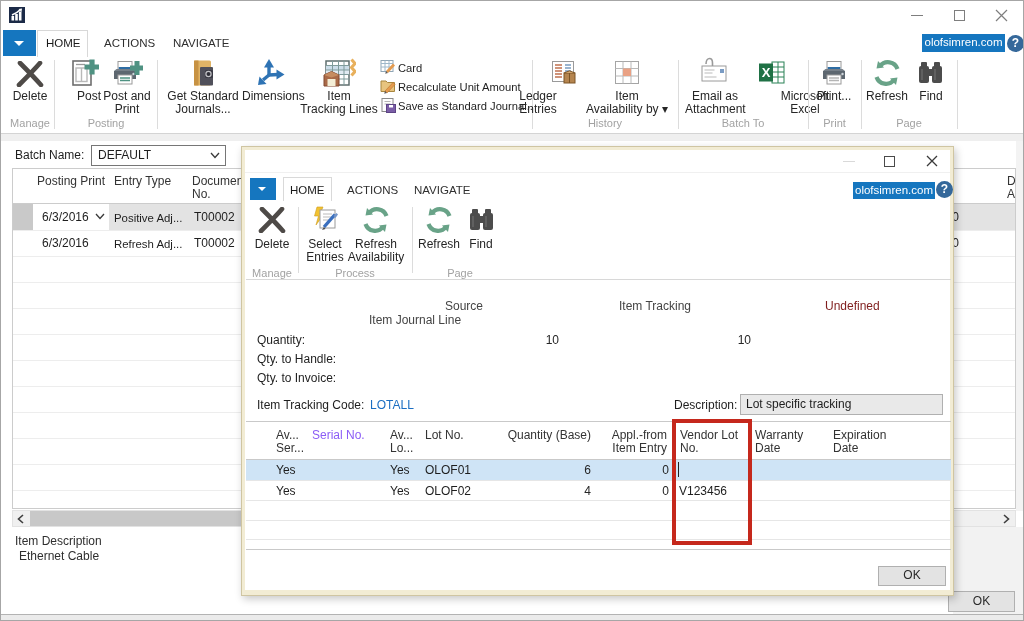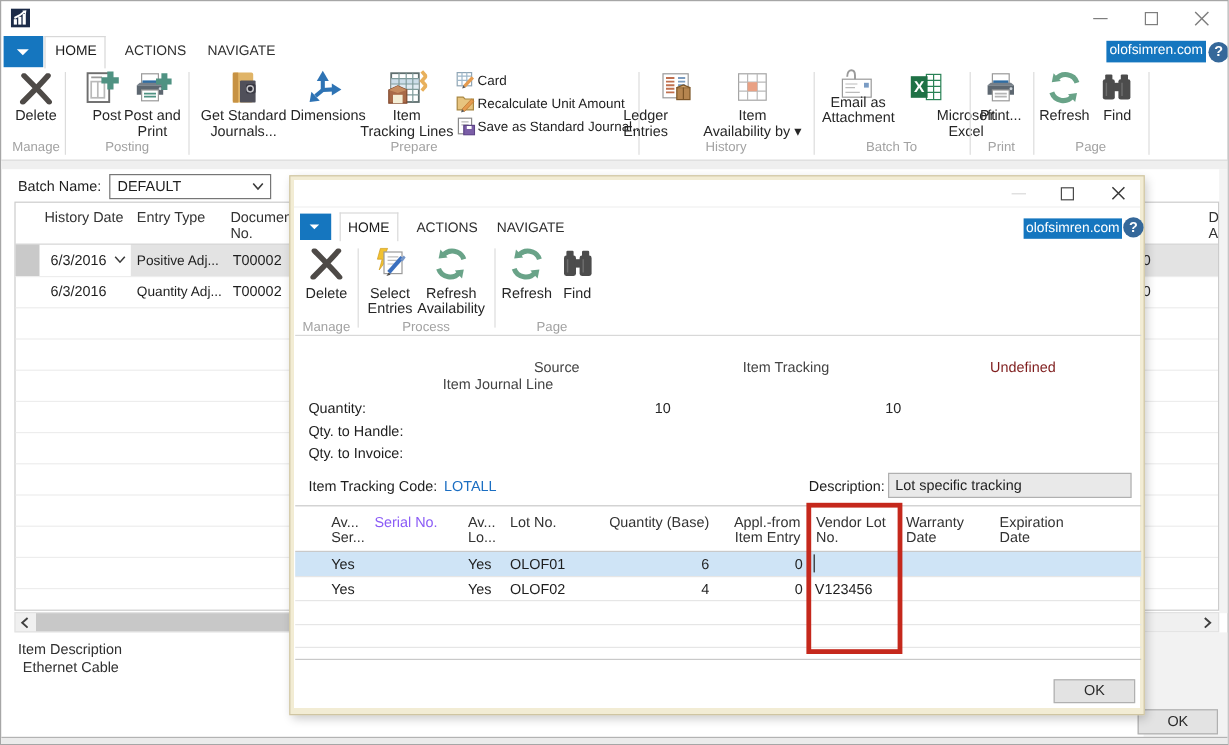--- a/index.html
+++ b/index.html
@@ -116,21 +116,20 @@
       <path d="M5 13 L4.2 15.8 L7 15 Z" fill="#5a5a5a"></path>
     </svg>
 <div class="t" style="left:397px;top:80px;font-size:11.2px">Recalculate Unit Amount</div>
 <svg class="ab" style="left:379px;top:96px" width="16" height="16" viewBox="0 0 16 16">
       <rect x="2" y="1.5" width="11" height="13" fill="#fff" stroke="#8a8a8a"></rect>
       <path d="M4.5 4.5 h6 M4.5 7 h6" stroke="#b5b5b5"></path>
       <rect x="6.5" y="7.5" width="9" height="8" fill="#7b5ea7" stroke="#5d4485"></rect>
       <rect x="9" y="8" width="4" height="2.5" fill="#fff"></rect>
     </svg>
 <div class="t" style="left:397px;top:99px;font-size:11.2px">Save as Standard Journal..</div>
-<div class="grp" style="left:156px;top:116px;width:376px">Prepare</div>
 <div class="sep" style="left:531px;top:59px;height:69px"></div>
 
 <svg class="ab" style="left:549px;top:58px" width="28" height="28" viewBox="0 0 28 28">
       <rect x="2.5" y="2.5" width="21" height="20" fill="#fff" stroke="#9a9a9a"></rect>
       <path d="M5 6 h7 M5 9 h7 M5 12 h7 M5 15 h7 M5 18 h7" stroke="#c0704f" stroke-width="1.6"></path>
       <path d="M15 6 h6 M15 9 h6 M15 12 h6" stroke="#7a9cc0" stroke-width="1.6"></path>
       <rect x="14" y="14" width="11" height="10" fill="#b5854f" stroke="#7c5527"></rect>
       <path d="M14 14 l5.5 -2.2 5.5 2.2" fill="#d2a56e" stroke="#7c5527"></path>
       <path d="M19.5 14 v10" stroke="#7c5527"></path>
     </svg>
@@ -145,21 +144,21 @@
 <div class="grp" style="left:531px;top:116px;width:146px">History</div>
 <div class="sep" style="left:677px;top:59px;height:69px"></div>
 
 <svg class="ab" style="left:698px;top:56px" width="30" height="30" viewBox="0 0 30 30">
       <path d="M7 7 C7 3 9 1.5 10.5 1.5 C12 1.5 13.5 3 13.5 6 L13.5 12" stroke="#9a9a9a" stroke-width="1.6" fill="none"></path>
       <rect x="3" y="9" width="24" height="15" fill="#fff" stroke="#9a9a9a"></rect>
       <path d="M5.5 13 h10 M5.5 16 h8" stroke="#bbb"></path>
       <rect x="21" y="12" width="4" height="4" fill="#7a9cc4"></rect>
       <path d="M5.5 20 h12" stroke="#bbb"></path>
     </svg>
-<div class="ct" style="left:684px;top:78px;width:60px">Email as<br>Attachment</div>
+<div class="ct" style="left:684px;top:89px;width:60px">Email as<br>Attachment</div>
 
 <svg class="ab" style="left:757px;top:58px" width="28" height="28" viewBox="0 0 28 28">
       <rect x="14" y="3" width="12" height="21" fill="#fff" stroke="#2a8256"></rect>
       <path d="M14 8 h12 M14 13 h12 M14 18 h12 M20 3 v21" stroke="#2a8256"></path>
       <rect x="1" y="4.5" width="14" height="18" fill="#1f7145"></rect>
       <text x="8" y="18" font-size="13" font-weight="bold" fill="#fff" text-anchor="middle" font-family="Liberation Sans">X</text>
     </svg>
 <div class="ct" style="left:774px;top:89px;width:60px">Microsoft<br>Excel</div>
 <div class="grp" style="left:677px;top:116px;width:130px">Batch To</div>
 <div class="sep" style="left:807px;top:59px;height:69px"></div>
@@ -201,37 +200,37 @@
 
 <div class="ab" style="left:1015px;top:140px;width:7px;height:370px;background:#f3f3f3"></div>
 <div class="t" style="left:14px;top:148px">Batch Name:</div>
 <div class="ab" style="left:90px;top:144px;width:135px;height:21px;background:#fff;border:1px solid #767676"></div>
 <div class="t" style="left:97px;top:148px">DEFAULT</div>
 <svg class="ab" style="left:209px;top:151px" width="10" height="7" viewBox="0 0 10 7">
       <path d="M1 1 L5 5.5 L9 1" stroke="#3a3a3a" stroke-width="1.3" fill="none"></path>
     </svg>
 
 <div class="ab" style="left:11px;top:167px;width:1004px;height:341px;background:#fff;border:1px solid #cccccc"></div>
-<div class="t" style="left:36px;top:174px;color:#333">History Date</div>
+<div class="t" style="left:36px;top:174px;color:#333">Posting Print</div>
 <div class="t" style="left:113px;top:174px;color:#333">Entry Type</div>
 <div class="t" style="left:191px;top:174px;color:#333">Document<br>No.</div>
 <div class="t" style="left:1006px;top:174px;color:#333">D<br>A</div>
 <div class="hline" style="left:12px;top:202px;width:1002px;background:#cccccc"></div>
 <div class="ab" style="left:12px;top:203px;width:1002px;height:26px;background:#e3e3e3"></div>
 <div class="ab" style="left:12px;top:203px;width:20px;height:26px;background:#c9c9c9"></div>
 <div class="ab" style="left:32px;top:203px;width:76px;height:26px;background:#fff"></div>
 <svg class="ab" style="left:94px;top:212px" width="10" height="7" viewBox="0 0 10 7">
       <path d="M1 1 L5 5.5 L9 1" stroke="#3a3a3a" stroke-width="1.3" fill="none"></path>
     </svg>
 <div class="t" style="left:41px;top:210px">6/3/2016</div>
 <div class="t" style="left:113px;top:211px;font-size:11.4px">Positive Adj...</div>
 <div class="t" style="left:193px;top:210px">T00002</div>
 <div class="rt" style="left:920px;top:210px;width:38px">0</div>
 <div class="t" style="left:41px;top:236px">6/3/2016</div>
-<div class="t" style="left:113px;top:237px;font-size:11.4px">Quantity Adj...</div>
+<div class="t" style="left:113px;top:237px;font-size:11.4px">Refresh Adj...</div>
 <div class="t" style="left:193px;top:236px">T00002</div>
 <div class="rt" style="left:920px;top:236px;width:38px">0</div>
 <div class="hline" style="left:12px;top:229px;width:1002px;background:#ededed"></div>
 <div class="hline" style="left:12px;top:255px;width:1002px;background:#ededed"></div>
 <div class="hline" style="left:12px;top:281px;width:1002px;background:#ededed"></div>
 <div class="hline" style="left:12px;top:307px;width:1002px;background:#ededed"></div>
 <div class="hline" style="left:12px;top:333px;width:1002px;background:#ededed"></div>
 <div class="hline" style="left:12px;top:359px;width:1002px;background:#ededed"></div>
 <div class="hline" style="left:12px;top:385px;width:1002px;background:#ededed"></div>
 <div class="hline" style="left:12px;top:411px;width:1002px;background:#ededed"></div>

